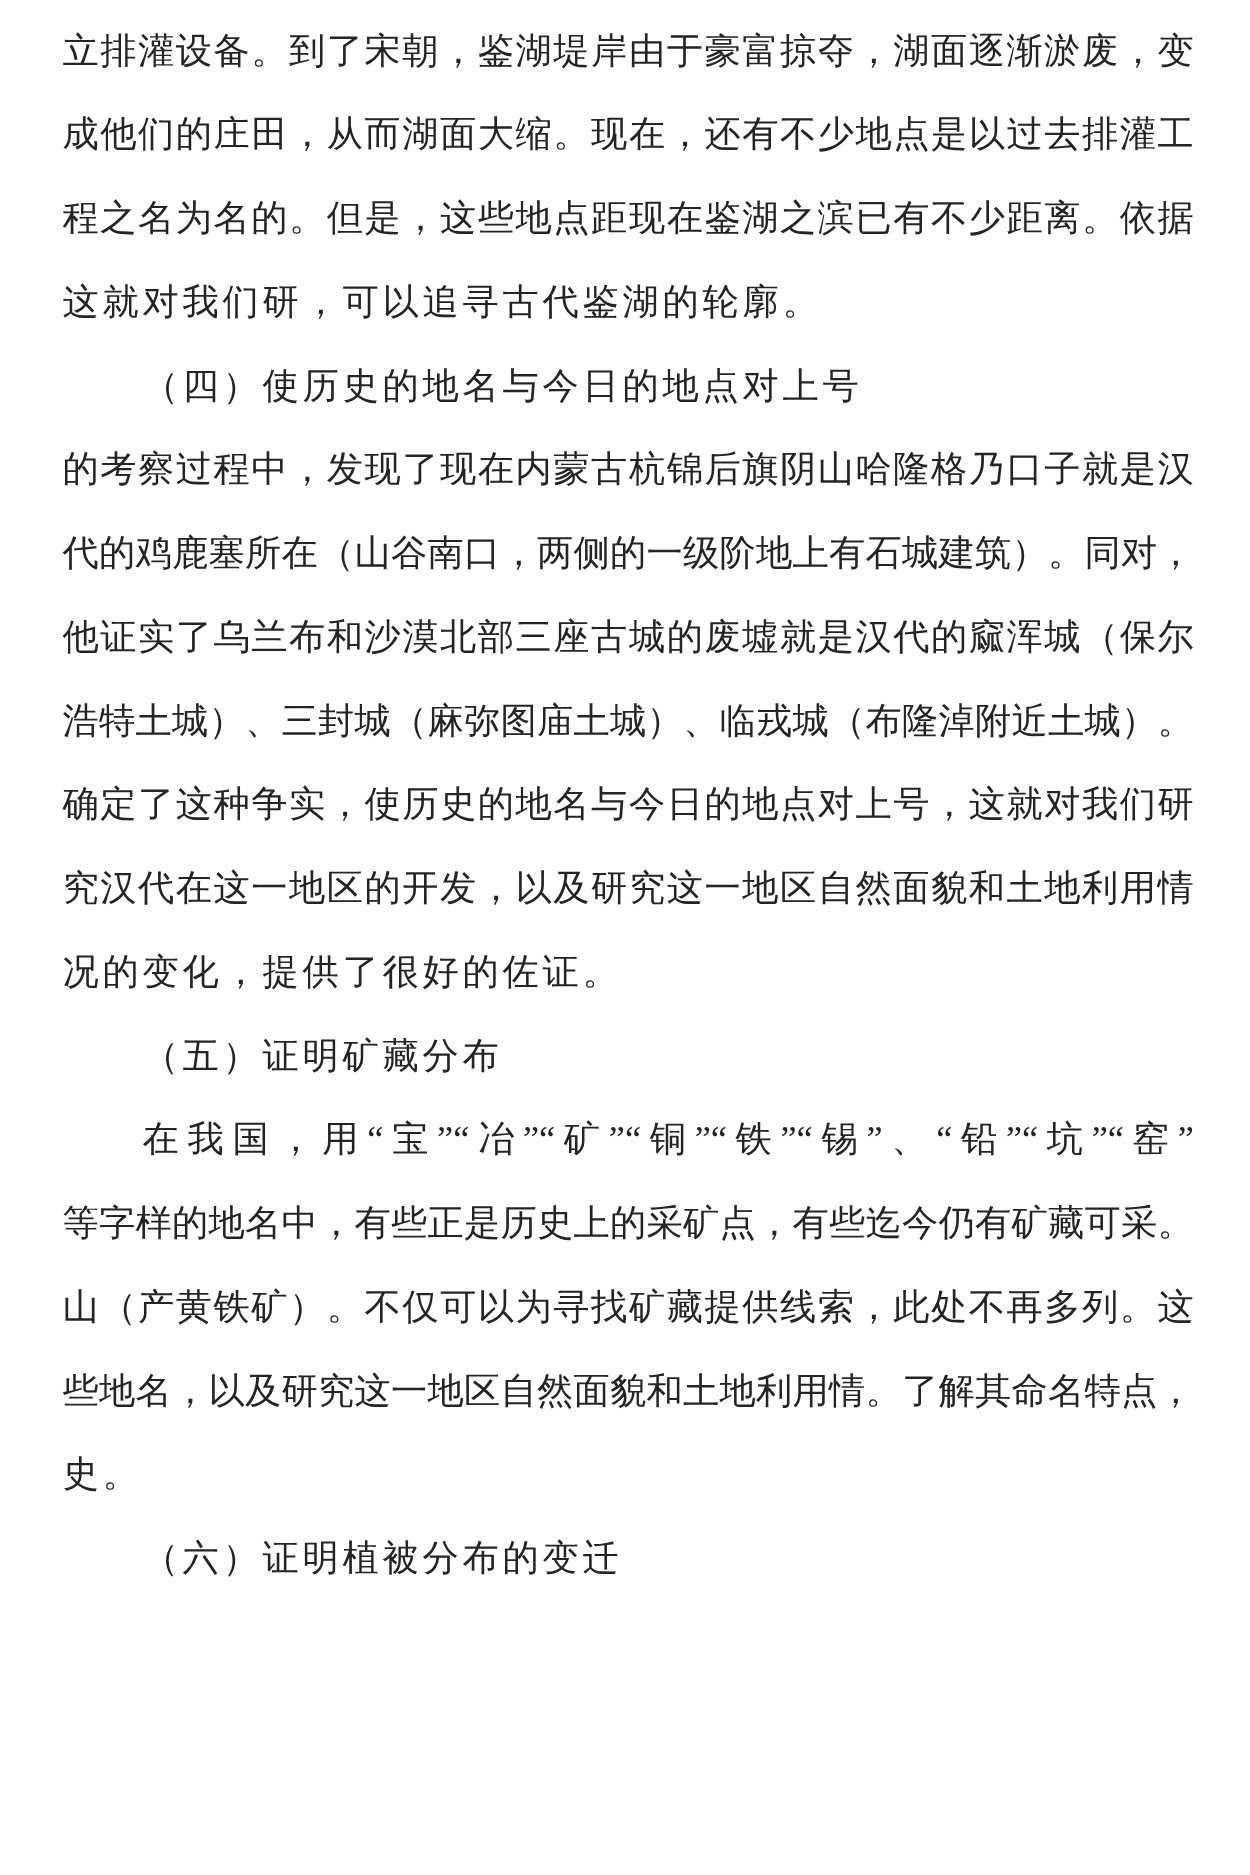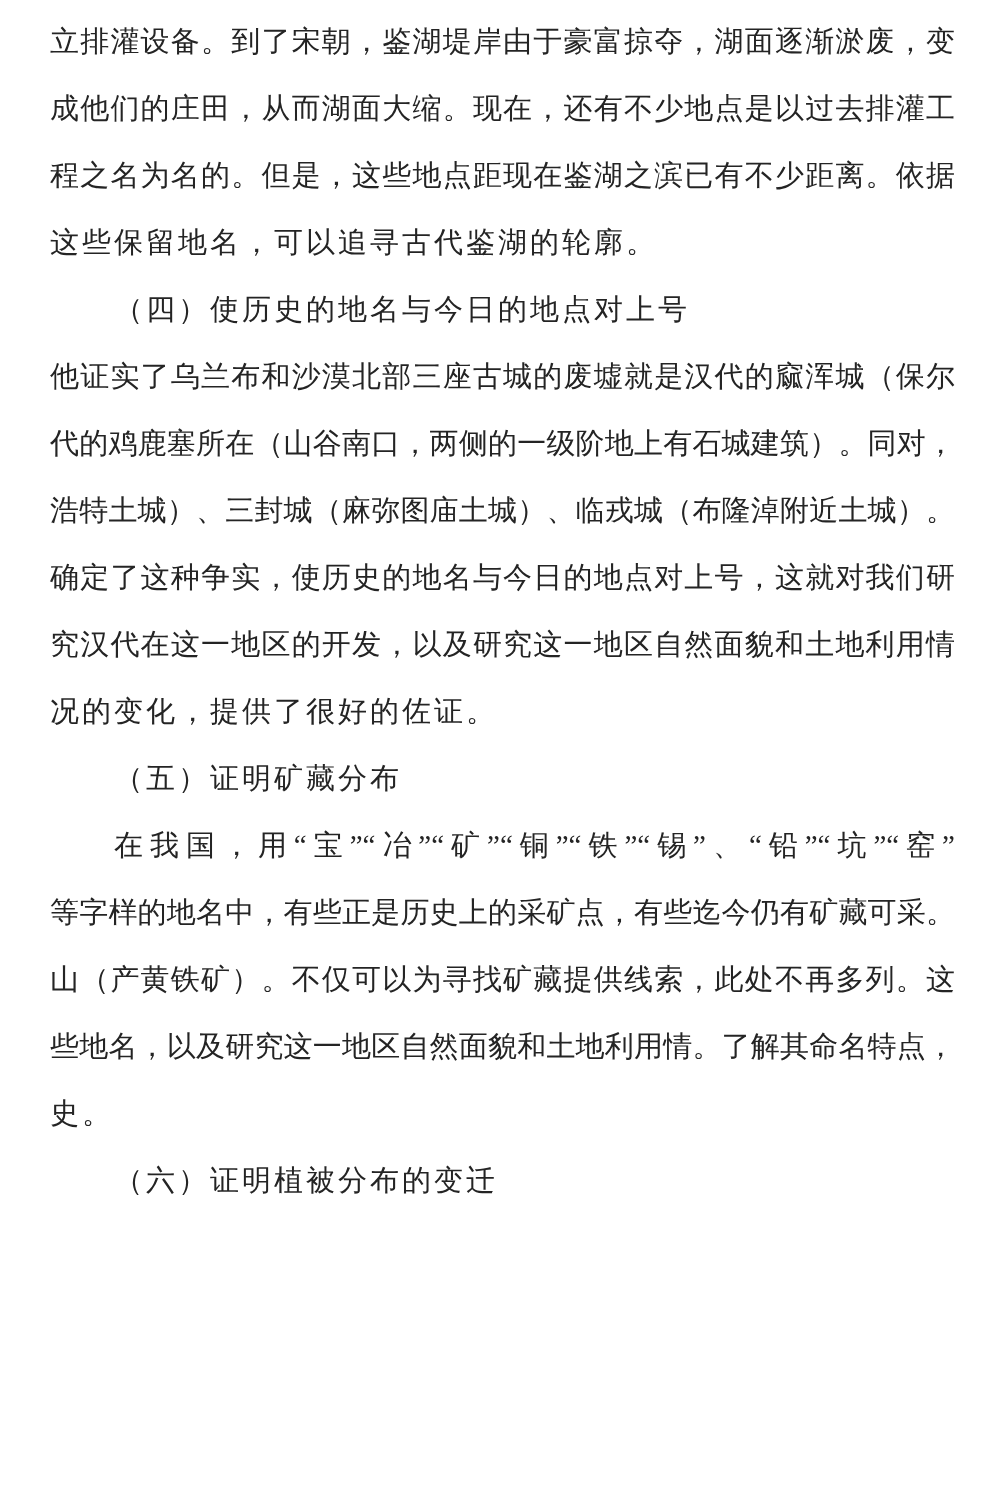--- a/index.html
+++ b/index.html
@@ -45,28 +45,29 @@
   }
 </style>
 </head>
 <body style="background: rgb(255, 255, 255);">
 
 <div class="doc" id="doc" style="color: rgb(36, 36, 36);">
     <div class="paragraph">
       <div class="line fill">立排灌设备。到了宋朝，鉴湖堤岸由于豪富掠夺，湖面逐渐淤废，变</div>
       <div class="line fill">成他们的庄田，从而湖面大缩。现在，还有不少地点是以过去排灌工</div>
       <div class="line fill">程之名为名的。但是，这些地点距现在鉴湖之滨已有不少距离。依据</div>
-      <div class="line">这些保留地名，可以追寻古代鉴湖的轮廓。</div>
+      <div class="line">这就对我们研，可以追寻古代鉴湖的轮廓。</div>
     </div>
     <div class="paragraph">
       <div class="line indent">（四）使历史的地名与今日的地点对上号</div>
     </div>
     <div class="paragraph">
+      <div class="line fill">的考察过程中，发现了现在内蒙古杭锦后旗阴山哈隆格乃口子就是汉</div>
+      <div class="line fill">代的鸡鹿塞所在（山谷南口，两侧的一级阶地上有石城建筑）。同对，</div>
       <div class="line fill">他证实了乌兰布和沙漠北部三座古城的废墟就是汉代的窳浑城（保尔</div>
-      <div class="line fill">代的鸡鹿塞所在（山谷南口，两侧的一级阶地上有石城建筑）。同对，</div>
       <div class="line fill">浩特土城）、三封城（麻弥图庙土城）、临戎城（布隆淖附近土城）。</div>
       <div class="line fill">确定了这种争实，使历史的地名与今日的地点对上号，这就对我们研</div>
       <div class="line fill">究汉代在这一地区的开发，以及研究这一地区自然面貌和土地利用情</div>
       <div class="line">况的变化，提供了很好的佐证。</div>
     </div>
     <div class="paragraph">
       <div class="line indent">（五）证明矿藏分布</div>
     </div>
     <div class="paragraph">
       <div class="line fill indent">在我国，用“宝”“冶”“矿”“铜”“铁”“锡”、“铅”“坑”“窑”</div>

